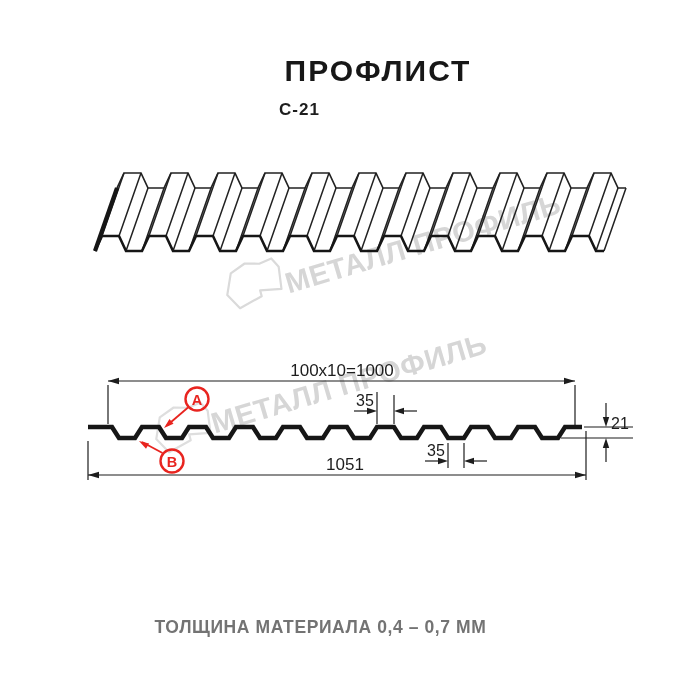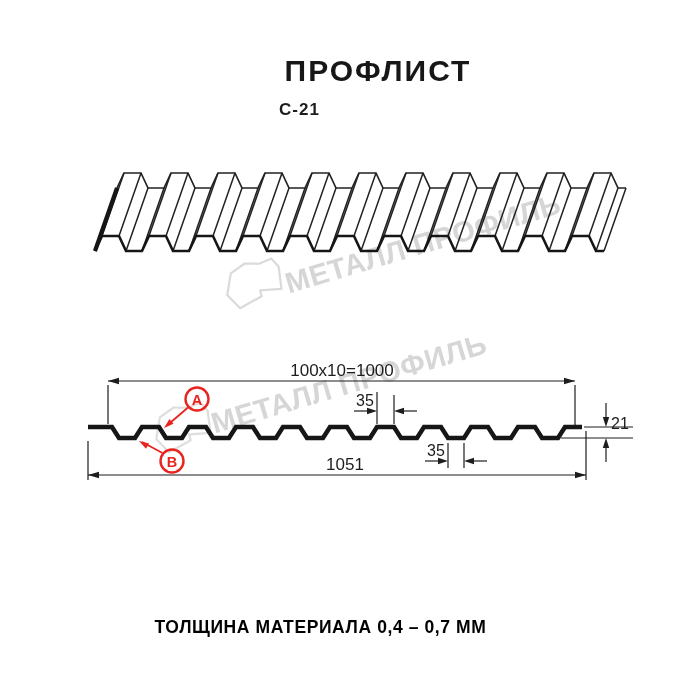--- a/index.html
+++ b/index.html
@@ -10,21 +10,21 @@
   .title{
     position:absolute;top:54px;left:0;width:700px;text-align:center;
     font-size:30px;font-weight:bold;letter-spacing:2px;color:#171717;margin-left:28px;
   }
   .subtitle{
     position:absolute;top:100px;left:0;width:599px;text-align:center;
     font-size:17px;font-weight:bold;letter-spacing:1px;color:#1d1d1d;
   }
   .footer-caption{
     position:absolute;top:617px;left:0;width:641px;text-align:center;
-    font-size:17.5px;font-weight:bold;letter-spacing:0.6px;color:#000000;
+    font-size:17.5px;font-weight:bold;letter-spacing:0.6px;color:#737373;
   }
   .wm-text{
     position:absolute;height:32px;line-height:32px;white-space:nowrap;
     font-size:29px;font-weight:bold;letter-spacing:0.5px;color:#d6d6d6;
     transform-origin:0 50%;transform:rotate(-16.5deg);z-index:1;user-select:none;
   }
   .wm-logo{position:absolute;z-index:1;transform:rotate(-15deg);}
   .layer-drawing{position:absolute;z-index:2;}
   svg text{font-family:"Liberation Sans","DejaVu Sans",sans-serif;}
 </style>

